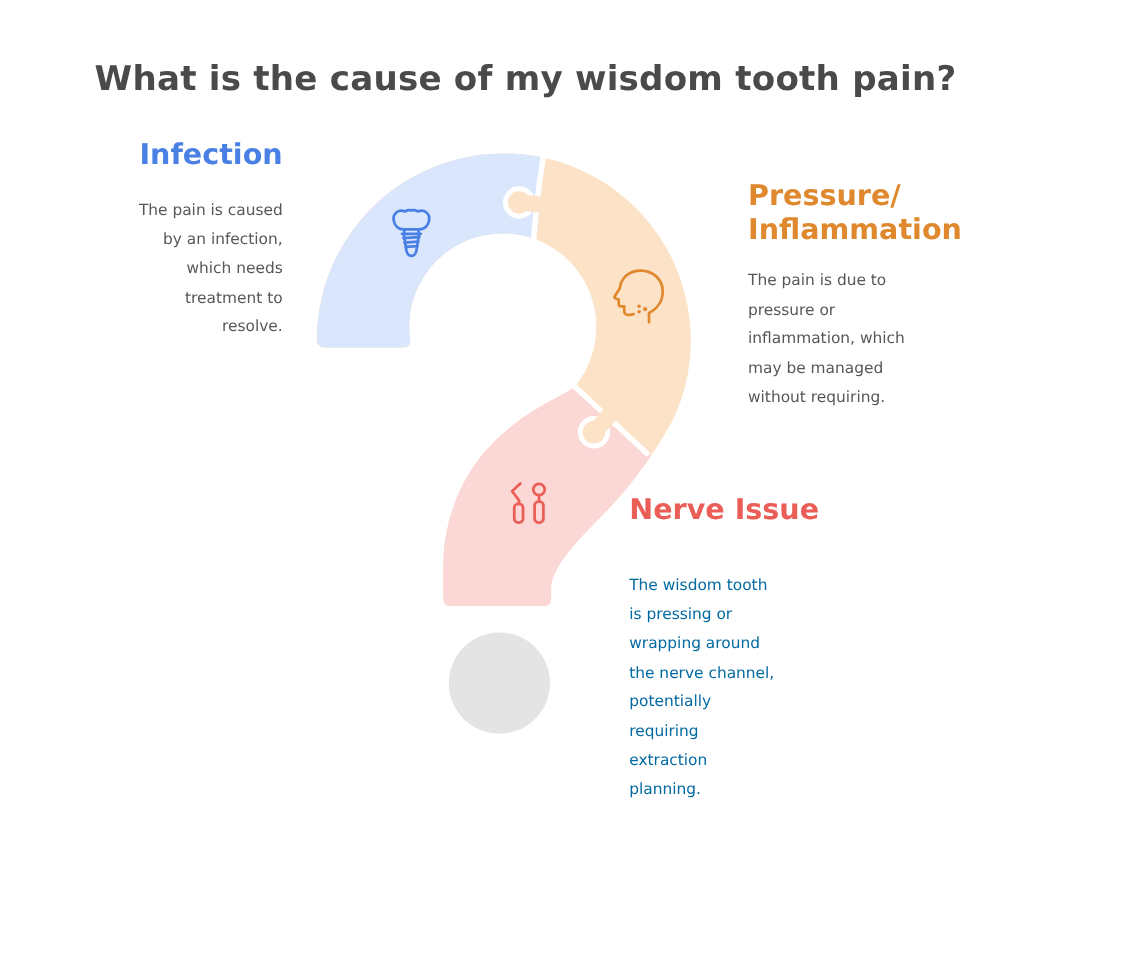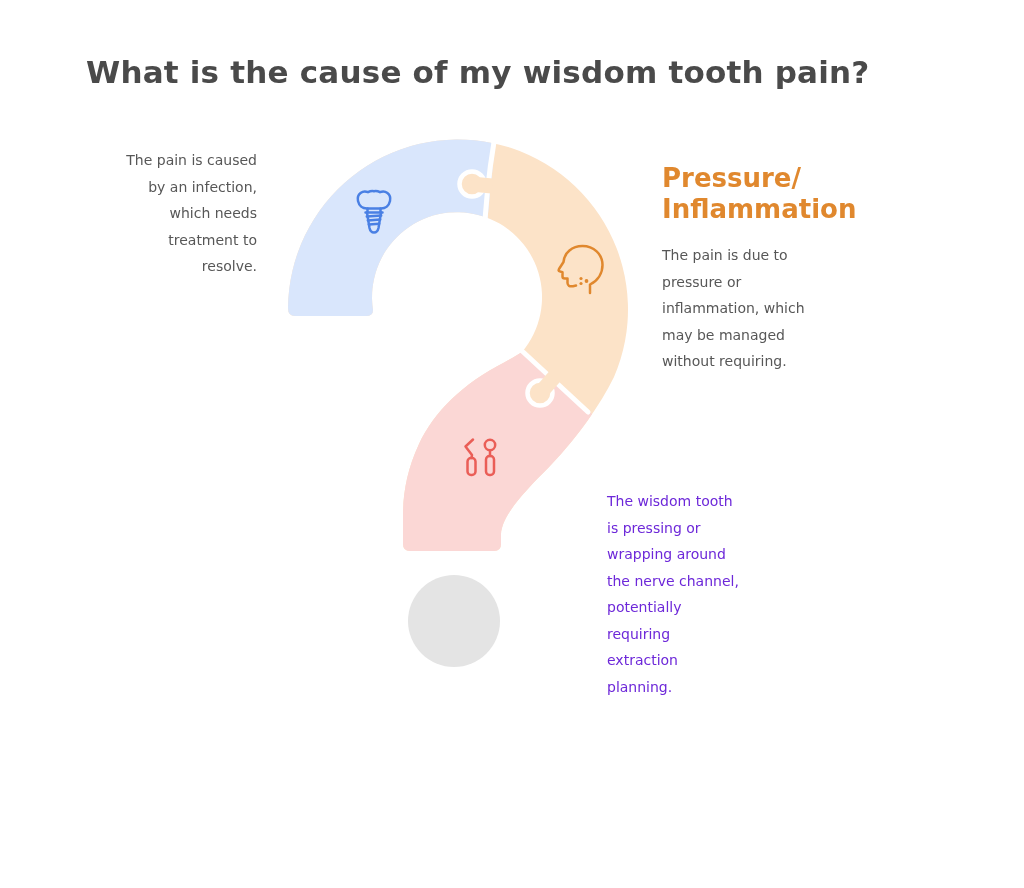--- a/index.html
+++ b/index.html
@@ -4,21 +4,21 @@
 <style>
   html,body{margin:0;padding:0;background:#ffffff;}
   body{width:1024px;height:888px;font-family:"DejaVu Sans","Liberation Sans",sans-serif;}
   .stage{position:relative;width:1024px;height:836px;overflow:hidden;background:#ffffff;}
   .title{position:absolute;left:86px;top:54px;font-size:31px;font-weight:bold;color:#4a4a4a;letter-spacing:0.2px;}
   .section{position:absolute;}
   .sec-heading{font-size:26px;font-weight:bold;line-height:31px;white-space:pre-line;}
   .sec-body{font-size:14px;line-height:26.5px;color:#575757;white-space:pre-line;}
   #sec-infection{left:27px;top:126px;width:230px;text-align:right;}
   #sec-infection .sec-body{margin-top:21px;}
-  #sec-pressure{left:662px;top:163px;width:252px;}
+  #sec-pressure{left:680px;top:163px;width:252px;}
   #sec-pressure .sec-body{margin-top:17px;}
   #sec-nerve{left:572px;top:449px;width:232px;}
   #sec-nerve .sec-body{margin-top:39px;}
   .qm-svg{position:absolute;left:0;top:0;}
   .icon{position:absolute;}
 </style>
 </head>
 <body>
 
 <div class="stage">
@@ -88,39 +88,41 @@
     <g fill="none" stroke="currentColor" stroke-width="2.5" stroke-linecap="round" stroke-linejoin="round">
       <path d="M 14,2.5 L 6.5,9.5 L 13,18 L 12.5,21"></path>
       <rect x="8.5" y="21" width="8" height="17" rx="3.5"></rect>
       <circle cx="31" cy="8" r="5.2"></circle>
       <path d="M 31,13.2 L 31,19"></path>
       <rect x="27" y="19" width="8" height="19" rx="3.5"></rect>
     </g>
   </svg>
 
   <div class="section" id="sec-infection">
+    <div class="sec-heading" style="color: rgb(74, 128, 228);">Infection</div>
     <div class="sec-body" style="color: rgb(87, 87, 87);">The pain is caused
 by an infection,
 which needs
 treatment to
 resolve.</div>
   </div>
 
   <div class="section" id="sec-pressure">
     <div class="sec-heading" style="color: rgb(224, 136, 46);">Pressure/
 Inflammation</div>
     <div class="sec-body" style="color: rgb(87, 87, 87);">The pain is due to
 pressure or
 inflammation, which
 may be managed
 without requiring.</div>
   </div>
 
   <div class="section" id="sec-nerve">
-    <div class="sec-body" style="color: #6d28d9; margin-left: 35px;">The wisdom tooth
+    <div class="sec-heading" style="color: rgb(234, 94, 87);">Nerve Issue</div>
+    <div class="sec-body" style="color: #0369a1;">The wisdom tooth
 is pressing or
 wrapping around
 the nerve channel,
 potentially
 requiring
 extraction
 planning.</div>
   </div>
 
 </div>

